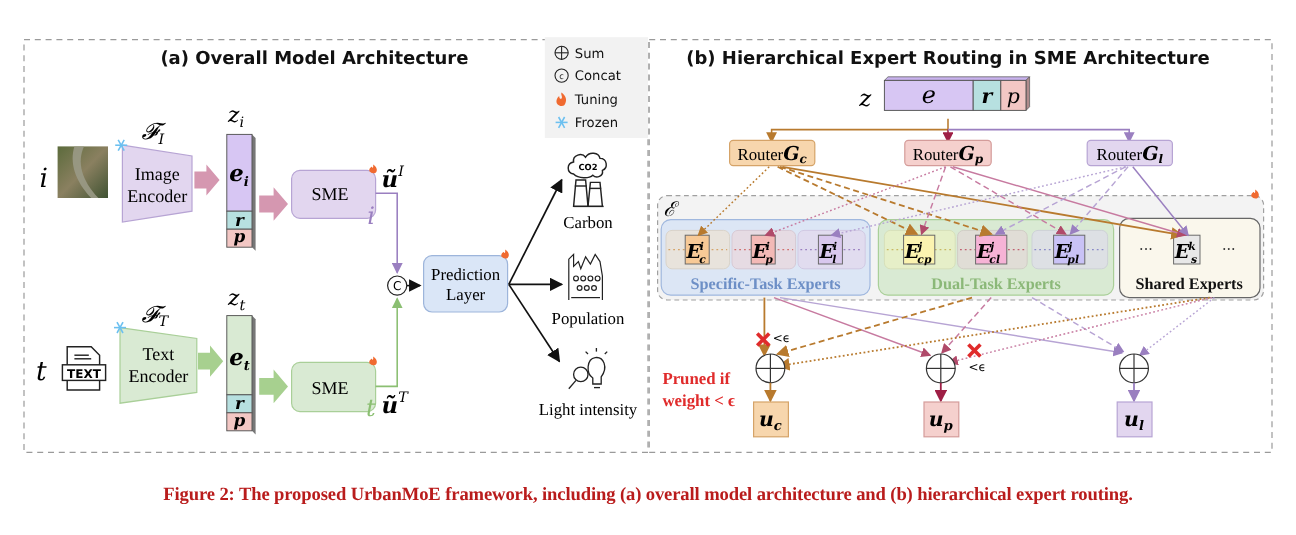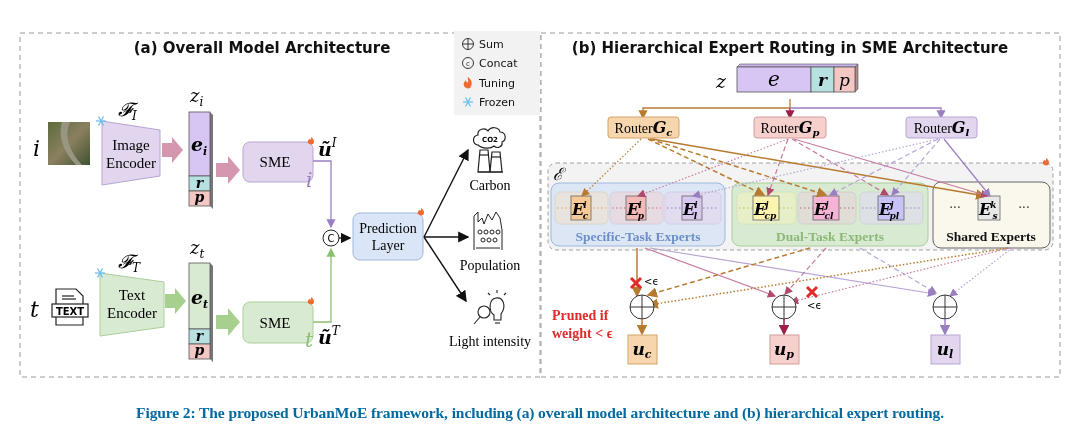--- a/index.html
+++ b/index.html
@@ -3,21 +3,21 @@
 <meta charset="utf-8">
 <style>
   html, body { margin:0; padding:0; background:#ffffff; }
   body { width:1080px; height:446px; position:relative; overflow:hidden; font-family:"DejaVu Serif", serif; }
   svg { position:absolute; left:0; top:0; }
   .panel-title { font-family:"DejaVu Sans", sans-serif; font-weight:bold; font-size:15px; fill:#111; }
   .legend-text { font-family:"DejaVu Sans", sans-serif; font-size:11px; fill:#111; }
   .serif { font-family:"Liberation Serif", serif; }
   .math { font-family:"DejaVu Serif", serif; font-style:italic; }
   .caption { position:absolute; left:0; top:404px; width:1080px; text-align:center;
-             font-family:"Liberation Serif", serif; font-weight:bold; font-size:15.5px; color:#0369a1; letter-spacing:-0.1px; }
+             font-family:"Liberation Serif", serif; font-weight:bold; font-size:15.5px; color:#b91c1c; letter-spacing:-0.1px; }
 </style>
 </head>
 <body>
 
 <svg width="1080" height="446" viewBox="0 0 1080 446">
   <defs>
     <marker id="ah-black" markerWidth="8" markerHeight="8" refX="7" refY="4" orient="auto">
         <path d="M0,0 L8,4 L0,8 z" fill="#111"></path>
       </marker>
     <marker id="ah-brown" markerWidth="7" markerHeight="7" refX="6" refY="3.5" orient="auto">

